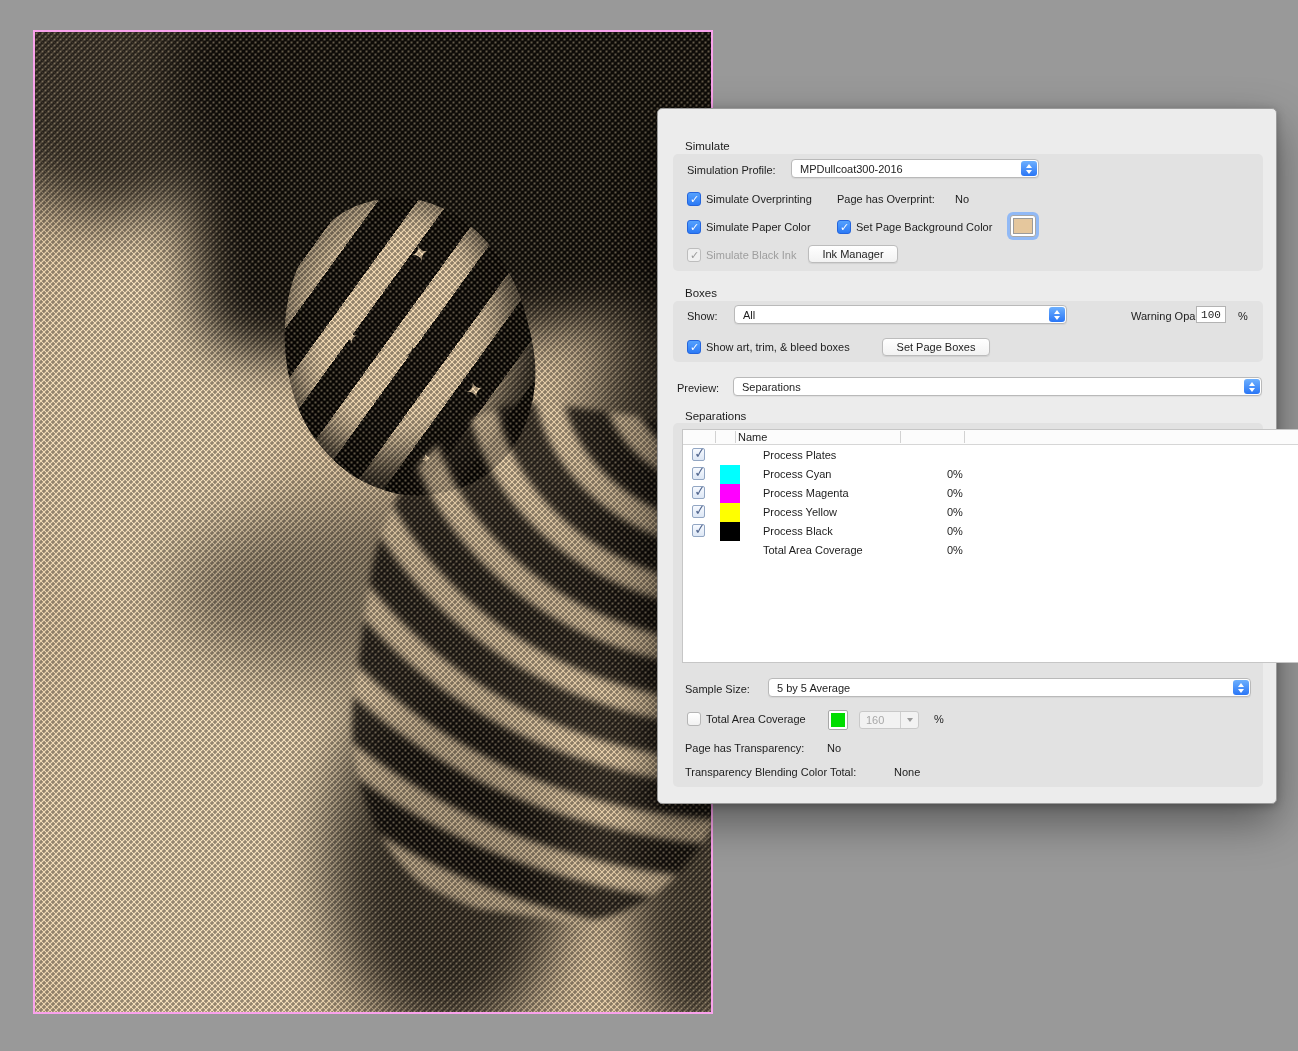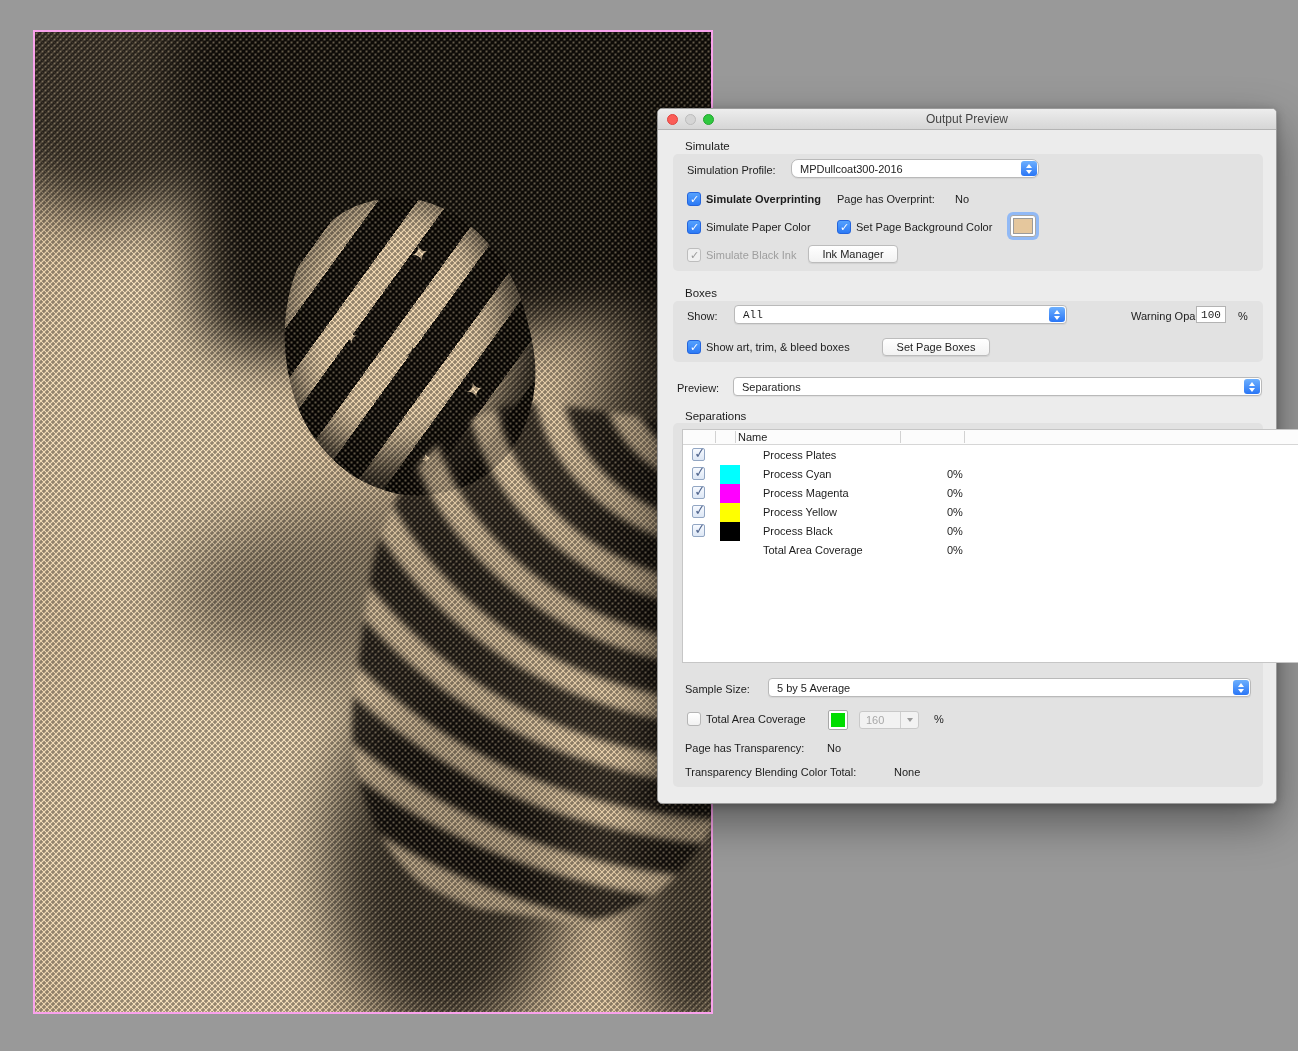--- a/index.html
+++ b/index.html
@@ -138,41 +138,35 @@
       <span class="star" style="left:168px;top:198px;color:#f0d7b1;">✦</span>
       <span class="star" style="left:58px;top:222px;color:#0b0906;font-size:16px;">✦</span>
       <span class="star" style="left:108px;top:256px;color:#f0d7b1;font-size:14px;">✦</span>
     </div>
     <div class="d-ribs"></div>
     <div class="dots-black"></div>
     <div class="dots-cream"></div>
   </div>
 
   <div class="window">
-    <div class="titlebar">
-      <span class="tl red"></span>
-      <span class="tl gray"></span>
-      <span class="tl green"></span>
-      <div class="title">Output Preview</div>
-    </div>
 
     <div class="abs seclabel" style="left:27px;top:31px;">Simulate</div>
     <div class="panel" style="left:15px;top:45px;width:590px;height:117px;"></div>
 
     <div class="abs lbl" style="left:29px;top:55px;">Simulation Profile:</div>
-    <div class="popup" style="left:133px;top:50px;width:248px;height:19px;border-radius:7px;">
+    <div class="popup" style="left:133px;top:50px;width:248px;height:19px;">
       <span>MPDullcoat300-2016</span>
       <span class="stepper">
           <i class="tri-up"></i>
           <i class="tri-dn"></i>
         </span>
     </div>
 
     <div class="cb" style="left:29px;top:83px;"></div>
-    <div class="abs lbl" style="left:48px;top:84px;font-weight:bold;">Simulate Overprinting</div>
+    <div class="abs lbl" style="left:48px;top:84px;">Simulate Overprinting</div>
     <div class="abs lbl" style="left:179px;top:84px;">Page has Overprint:</div>
     <div class="abs val" style="left:297px;top:84px;">No</div>
 
     <div class="cb" style="left:29px;top:111px;"></div>
     <div class="abs lbl" style="left:48px;top:112px;">Simulate Paper Color</div>
     <div class="cb" style="left:179px;top:111px;"></div>
     <div class="abs lbl" style="left:198px;top:112px;">Set Page Background Color</div>
     <div class="swbtn focusring" style="left:352px;top:106px;width:26px;height:22px;">
       <div class="inner" style="border: 1px solid rgb(155, 155, 155); background: rgb(229, 199, 157);"></div>
     </div>
@@ -180,21 +174,21 @@
     <div class="cb disabled" style="left:29px;top:139px;"></div>
     <div class="abs lbl dis" style="left:48px;top:140px;">Simulate Black Ink</div>
     <div class="btn" style="left:150px;top:136px;width:90px;height:18px;">
       <span>Ink Manager</span>
     </div>
 
     <div class="abs seclabel" style="left:27px;top:178px;">Boxes</div>
     <div class="panel" style="left:15px;top:192px;width:590px;height:61px;"></div>
 
     <div class="abs lbl" style="left:29px;top:201px;">Show:</div>
-    <div class="popup" style="left:76px;top:196px;width:333px;height:19px;font-family:Liberation Mono, monospace;">
+    <div class="popup" style="left:76px;top:196px;width:333px;height:19px;">
       <span>All</span>
       <span class="stepper">
           <i class="tri-up"></i>
           <i class="tri-dn"></i>
         </span>
     </div>
     <div class="abs lbl" style="left:433px;top:201px;margin-left:40px;">Warning Opacity:</div>
     <div class="field" style="left:538px;top:197px;width:30px;height:17px;">100</div>
     <div class="abs lbl" style="left:580px;top:201px;">%</div>
 

